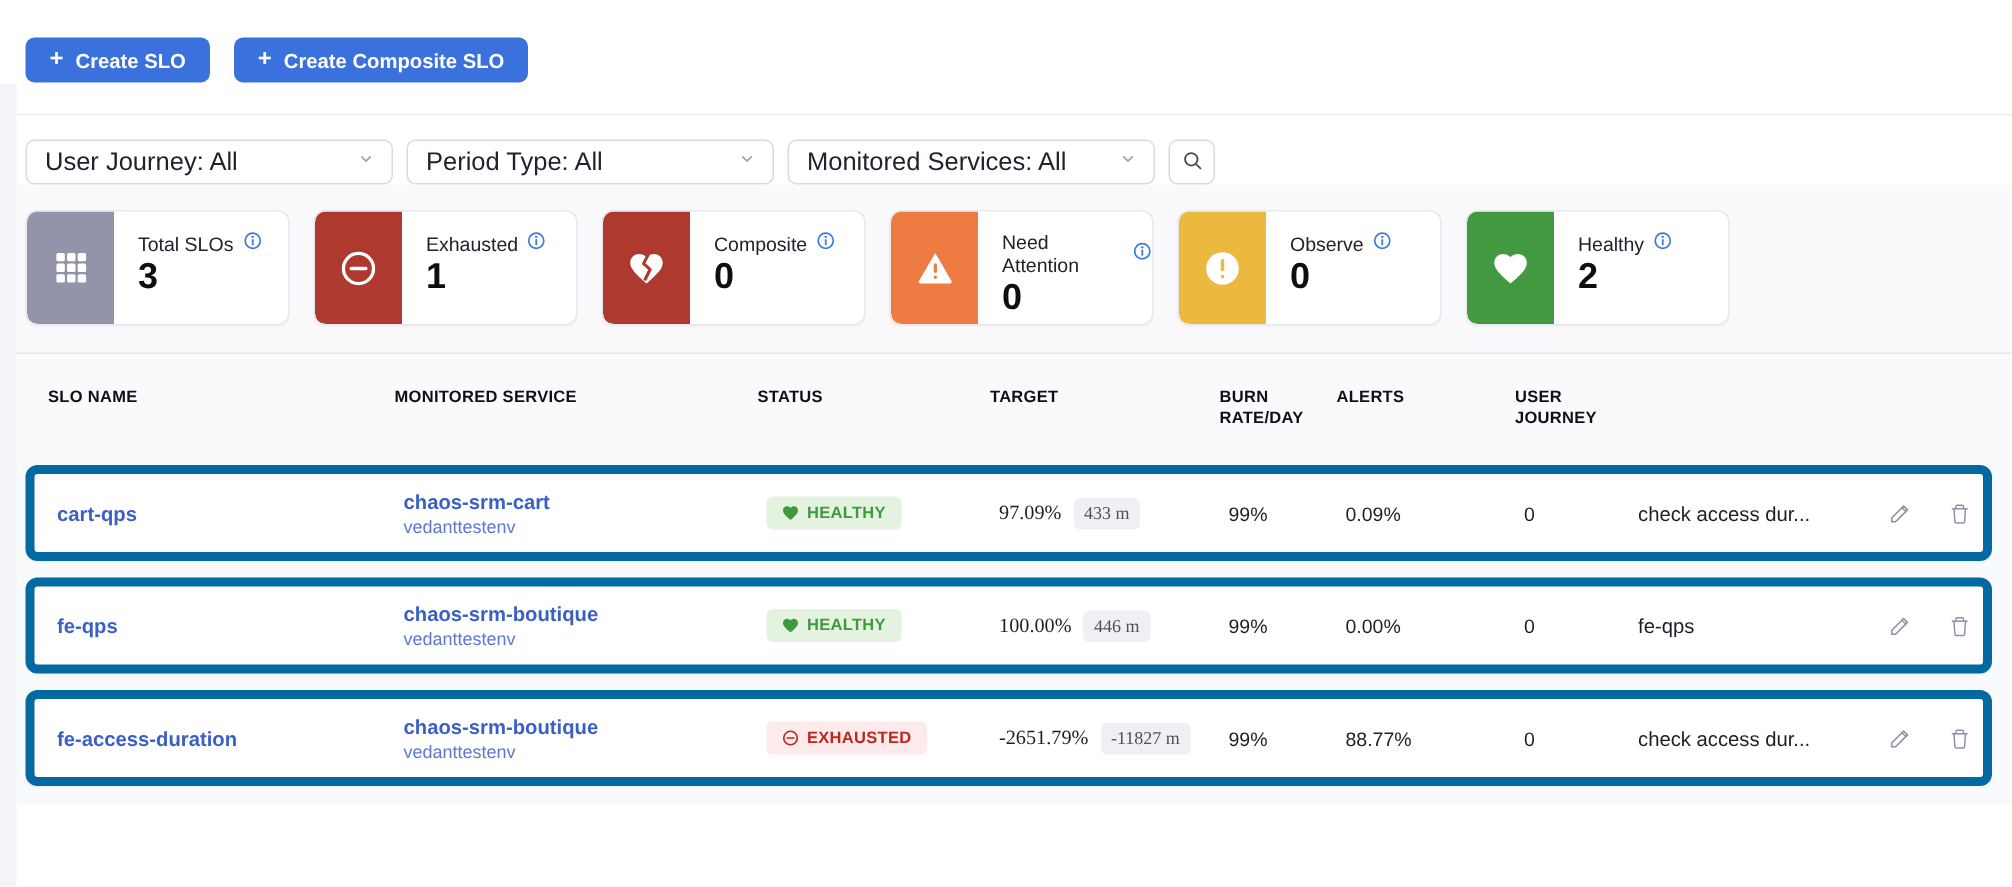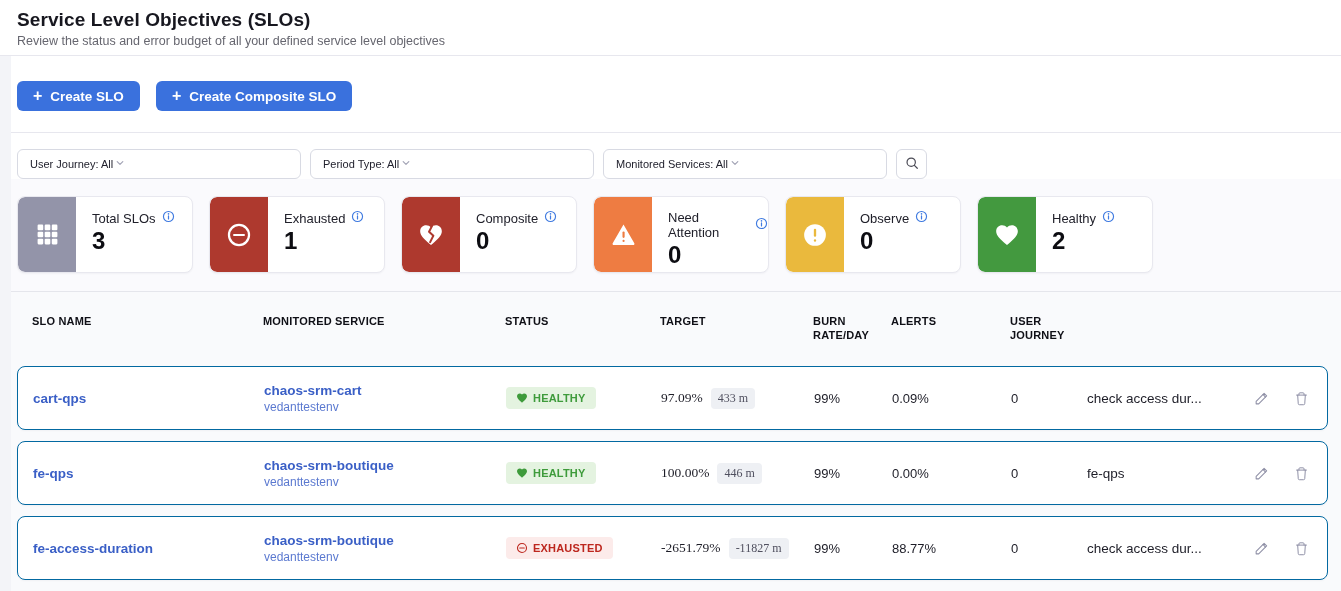--- a/index.html
+++ b/index.html
@@ -15,44 +15,44 @@
 
   
   .toolbar { height:77px; padding:25px 0 0 17px; border-bottom:1px solid #e7e7ee; background:#fff; display:flex; gap:16px; }
   .btn-primary { display:inline-flex; align-items:center; gap:8px; height:30px; padding:0 16px;
     background:#3a71dd; color:#fff; border:none; border-radius:6px; font-family:inherit;
     font-size:13.5px; font-weight:700; cursor:pointer; }
   .btn-plus { font-size:16px; font-weight:700; line-height:1; }
 
   
   .filter-section { padding:16px 0 0 17px; background:#fff; display:flex; gap:9px; align-items:center; }
-  .dropdown { width:284px; height:30px; border:1px solid #d8dae3; border-radius:6px; background:#fff;
-    display:flex; align-items:center; padding:0 10px 0 12px;
-    font-size:11px; color:#22222e; cursor:pointer; }
+  .dropdown { width:245px; height:30px; border:1px solid #d8dae3; border-radius:6px; background:#fff;
+    display:flex; align-items:center; justify-content:space-between; padding:0 10px 0 12px;
+    font-size:17px; color:#22222e; cursor:pointer; }
   .search-btn { width:31px; height:30px; border:1px solid #d8dae3; border-radius:6px; background:#fff;
     display:flex; align-items:center; justify-content:center; cursor:pointer; }
 
   
   .cards-section { background:#fafafd; padding:17px 0 18px 17px; border-bottom:1px solid #e5e6ec; display:flex; gap:16px; }
   .sum-card { width:176px; height:77px; background:#fff; border:1px solid #e8e8ef; border-radius:8px;
     display:flex; overflow:hidden; cursor:pointer; box-shadow:0 1px 2px rgba(20,20,40,.04); }
   .sum-icon { width:58px; height:100%; flex:none; display:flex; align-items:center; justify-content:center; border-radius:7px 0 0 7px; }
   .c-total { background:#9394a9; } .c-exhausted { background:#ae392e; } .c-unhealthy { background:#ae392e; }
   .c-attention { background:#ee7c42; } .c-observe { background:#eab93d; } .c-healthy { background:#43993f; }
   .sum-body { padding:13px 0 0 16px; }
   .sum-label { display:flex; align-items:center; gap:6px; font-size:13px; color:#21212b; }
   .sum-value { font-size:24px; font-weight:700; color:#0d0d12; margin-top:2px; line-height:1.1; }
 
   
   .table-section { background:#f9fafc; padding:0 13px 0 17px; height:300px; }
   .grid { display:grid; grid-template-columns:231px 242px 155px 153px 78px 119px 76px 154px 1fr; align-items:center; }
   .thead { padding:22px 15px 24px 15px; align-items:start; }
   .th { font-size:11px; font-weight:700; color:#0f0f16; letter-spacing:.2px; line-height:14px; }
   .th-wrap { display:inline-block; max-width:100px; }
-  .row-card { height:64px; background:#fff; border:1px solid #0369a1; border-radius:8px; margin-bottom:11px;
+  .row-card { height:64px; background:#fff; border:6px solid #0369a1; border-radius:8px; margin-bottom:11px;
     padding:0 15px; box-shadow:0 1px 2px rgba(20,20,40,.04); cursor:pointer; }
   .slo-link { font-size:13.5px; font-weight:700; color:#3a5fc6; cursor:pointer; }
   .ms-name { font-size:13.5px; font-weight:700; color:#3a5fc6; cursor:pointer; }
   .ms-env { font-size:12px; color:#5b79d0; margin-top:2px; }
   .badge { display:inline-flex; align-items:center; gap:5px; padding:5px 10px; border-radius:4px;
     font-size:11px; font-weight:700; letter-spacing:.2px; }
   .badge.healthy { background:#e4f3e0; color:#3e9b3b; }
   .badge.exhausted { background:#fcebea; color:#bd271e; }
   .eb-cell { display:flex; align-items:center; gap:8px; font-size:13.5px; color:#1d1d27;font-family:Liberation Serif, serif; }
   .chip { background:#eef0f4; color:#4f4f5e; border-radius:4px; padding:3px 7px; font-size:12px; white-space:nowrap; }
@@ -60,24 +60,20 @@
   .uj { font-size:13.5px; color:#1d1d27; white-space:nowrap; overflow:hidden; }
   .actions { display:flex; gap:22px; padding-left:12px; }
   .icon-btn { background:none; border:none; cursor:pointer; padding:0; display:flex; align-items:center; }
 </style>
 </head>
 <body>
 
 <div class="page">
   <div class="left-strip"></div>
 
-  <header class="page-header">
-    <div class="page-title">Service Level Objectives (SLOs)</div>
-    <div class="page-subtitle">Review the status and error budget of all your defined service level objectives</div>
-  </header>
 
   <section class="toolbar">
     <button class="btn-primary">
       <span class="btn-plus">+</span>
       <span>Create SLO</span>
     </button>
     <button class="btn-primary">
       <span class="btn-plus">+</span>
       <span>Create Composite SLO</span>
     </button>

